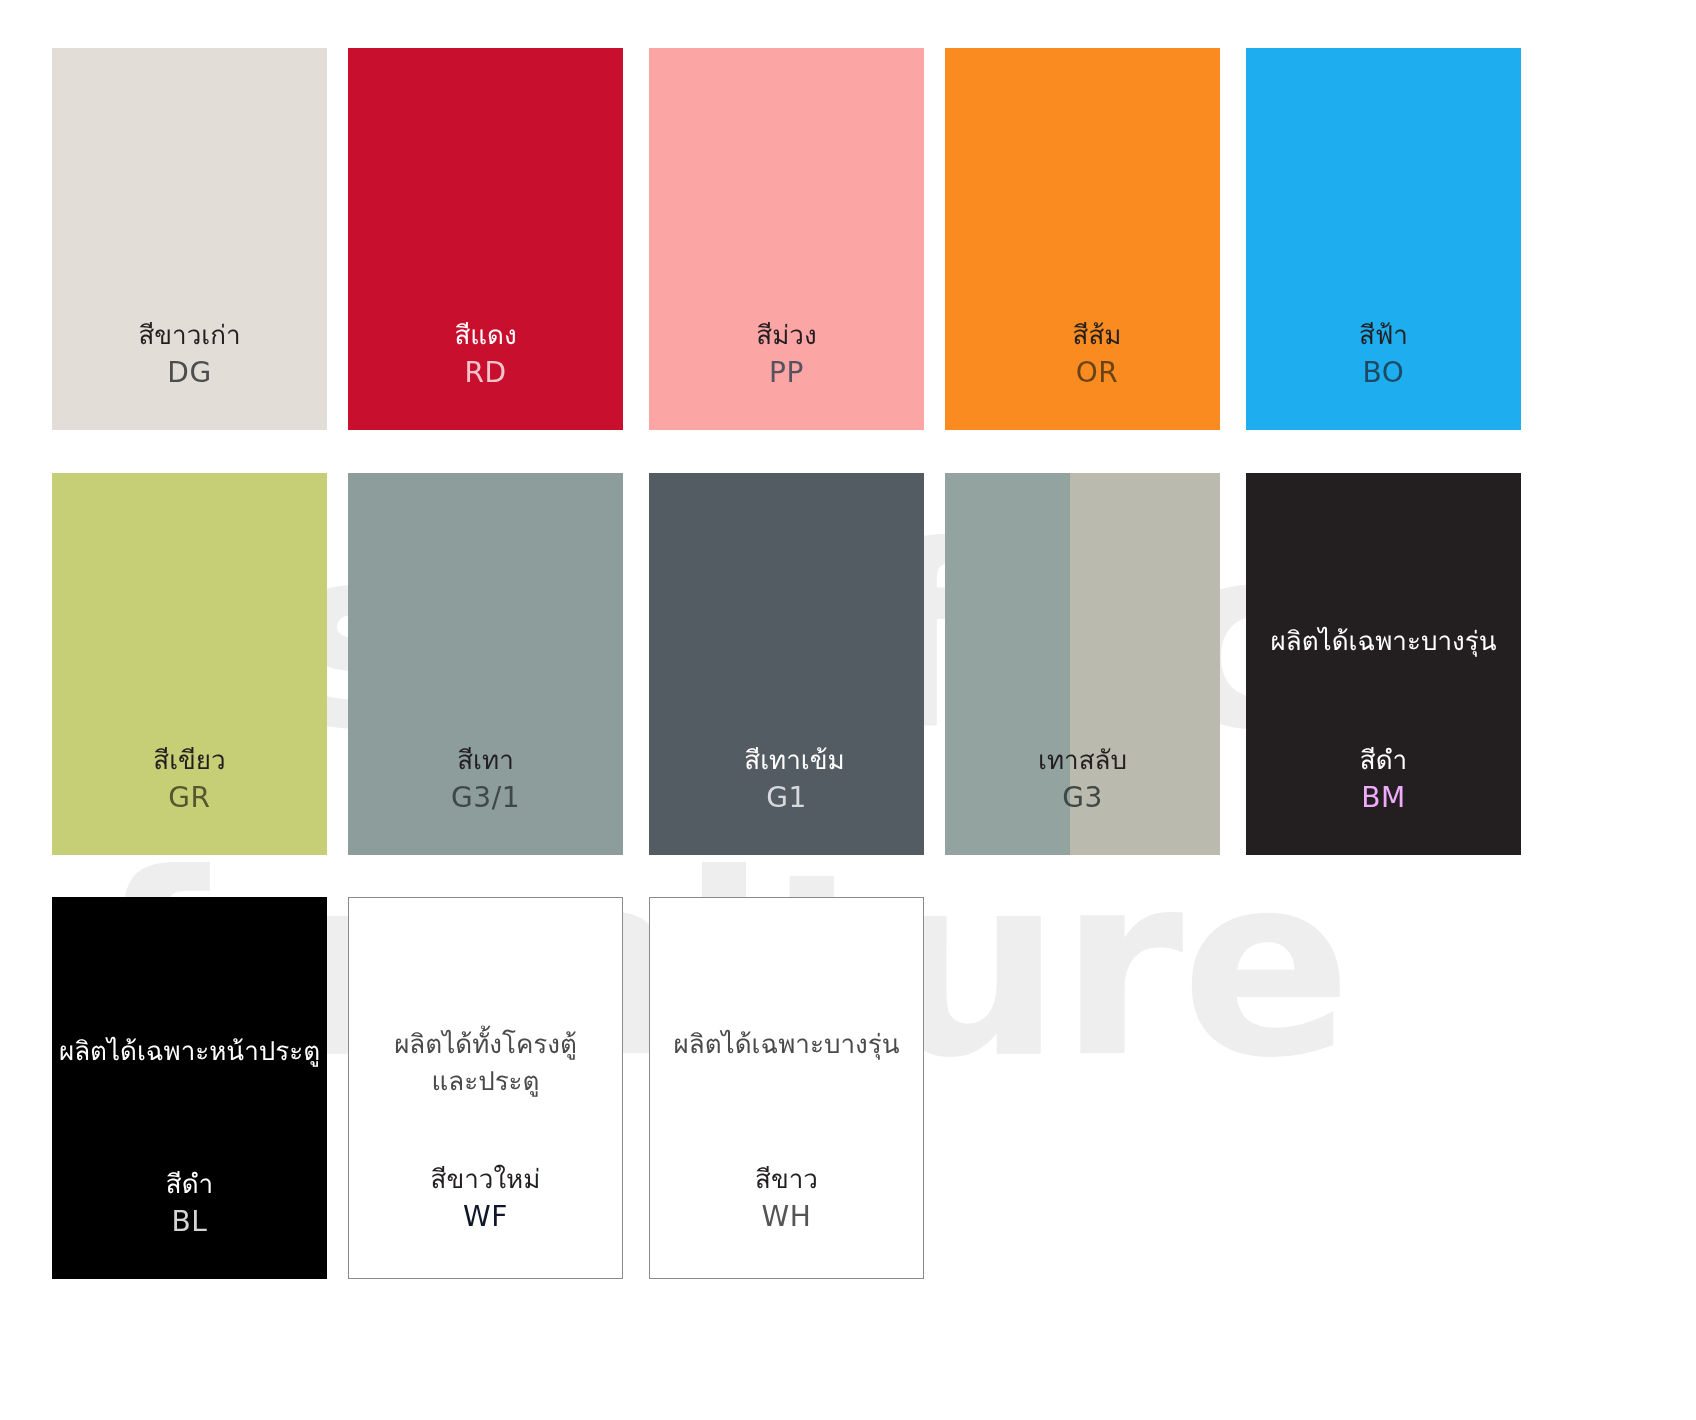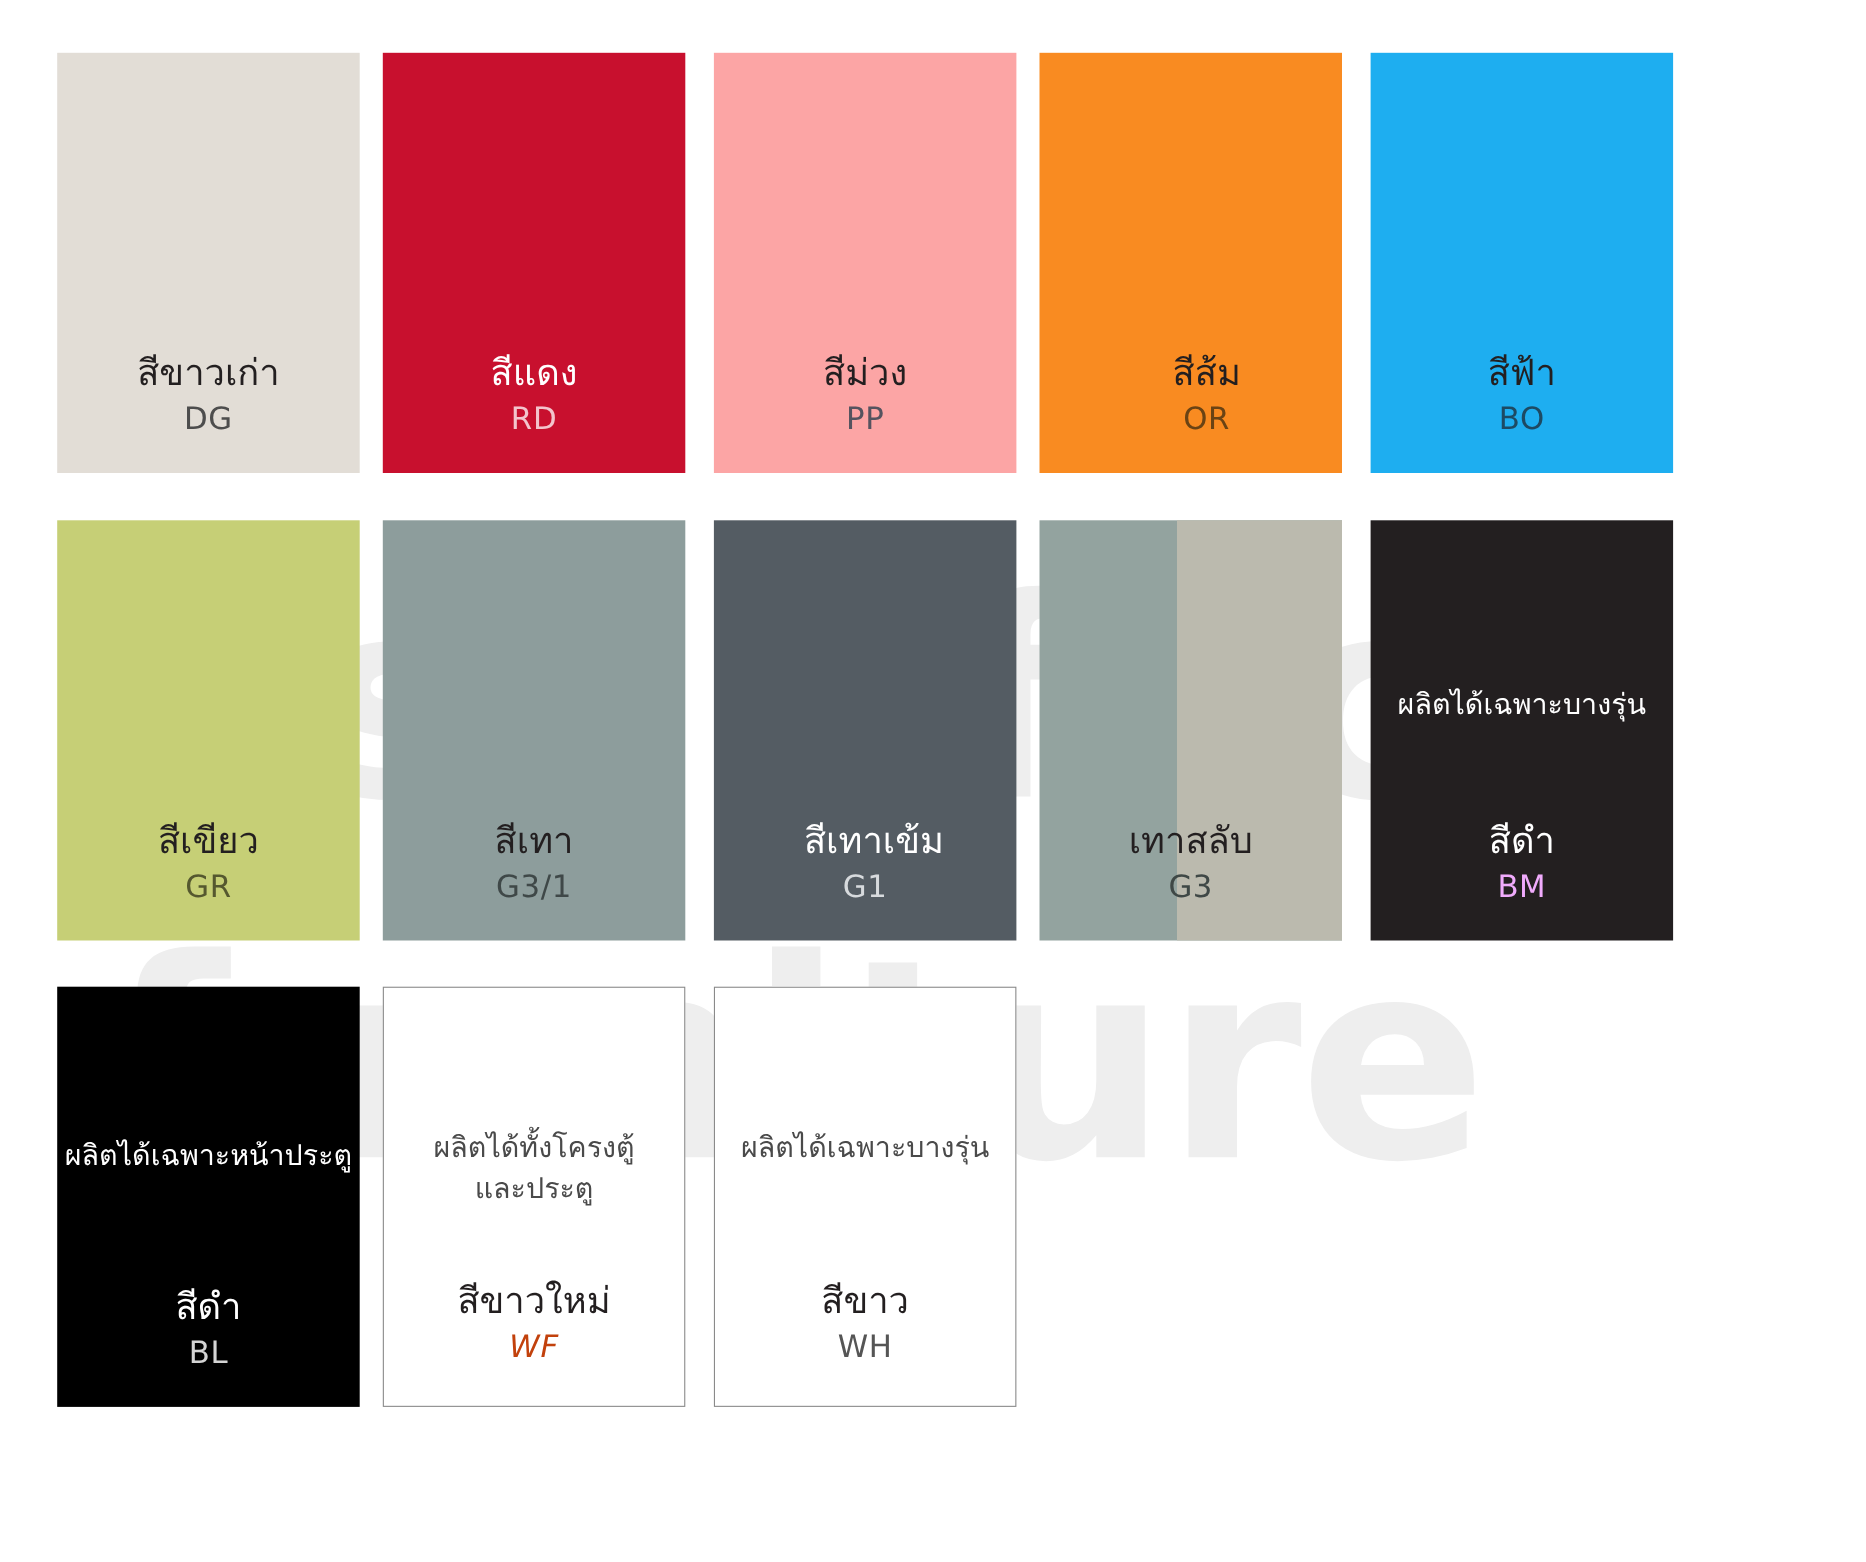--- a/index.html
+++ b/index.html
@@ -79,21 +79,21 @@
   }
 
   .swatch-labels {
     position: absolute;
     left: 0;
     right: 0;
     text-align: center;
   }
 
   .swatch-name {
-    font-size: 33px;
+    font-size: 26px;
     font-weight: 400;
     line-height: 1.18;
   }
 
   .swatch-code {
     font-size: 28px;
     font-weight: 400;
     line-height: 1.35;
     letter-spacing: 0.02em;
     margin-top: 3px;
@@ -197,21 +197,21 @@
         <div class="swatch-name" style="color:#ffffff;">สีดำ</div>
         <div class="swatch-code" style="color:#d4d4d4;">BL</div>
       </div>
     </div>
 
     <div class="swatch" style="left:348px; top:897px; width:275px; height:382px; background:#ffffff; border:1px solid #8a8a8a;">
       <div class="swatch-note" style="top:128px; color:#4a4a4a;">ผลิตได้ทั้งโครงตู้
 และประตู</div>
       <div class="swatch-labels" style="top:266px;">
         <div class="swatch-name" style="color:#231f20;">สีขาวใหม่</div>
-        <div class="swatch-code" style="color:#c2410c;font-style:italic;">WF</div>
+        <div class="swatch-code" style="color:#0f172a;">WF</div>
       </div>
     </div>
 
     <div class="swatch" style="left:649px; top:897px; width:275px; height:382px; background:#ffffff; border:1px solid #8a8a8a;">
       <div class="swatch-note" style="top:128px; color:#4a4a4a;">ผลิตได้เฉพาะบางรุ่น</div>
       <div class="swatch-labels" style="top:266px;">
         <div class="swatch-name" style="color:#231f20;">สีขาว</div>
         <div class="swatch-code" style="color:#555555;">WH</div>
       </div>
     </div>

